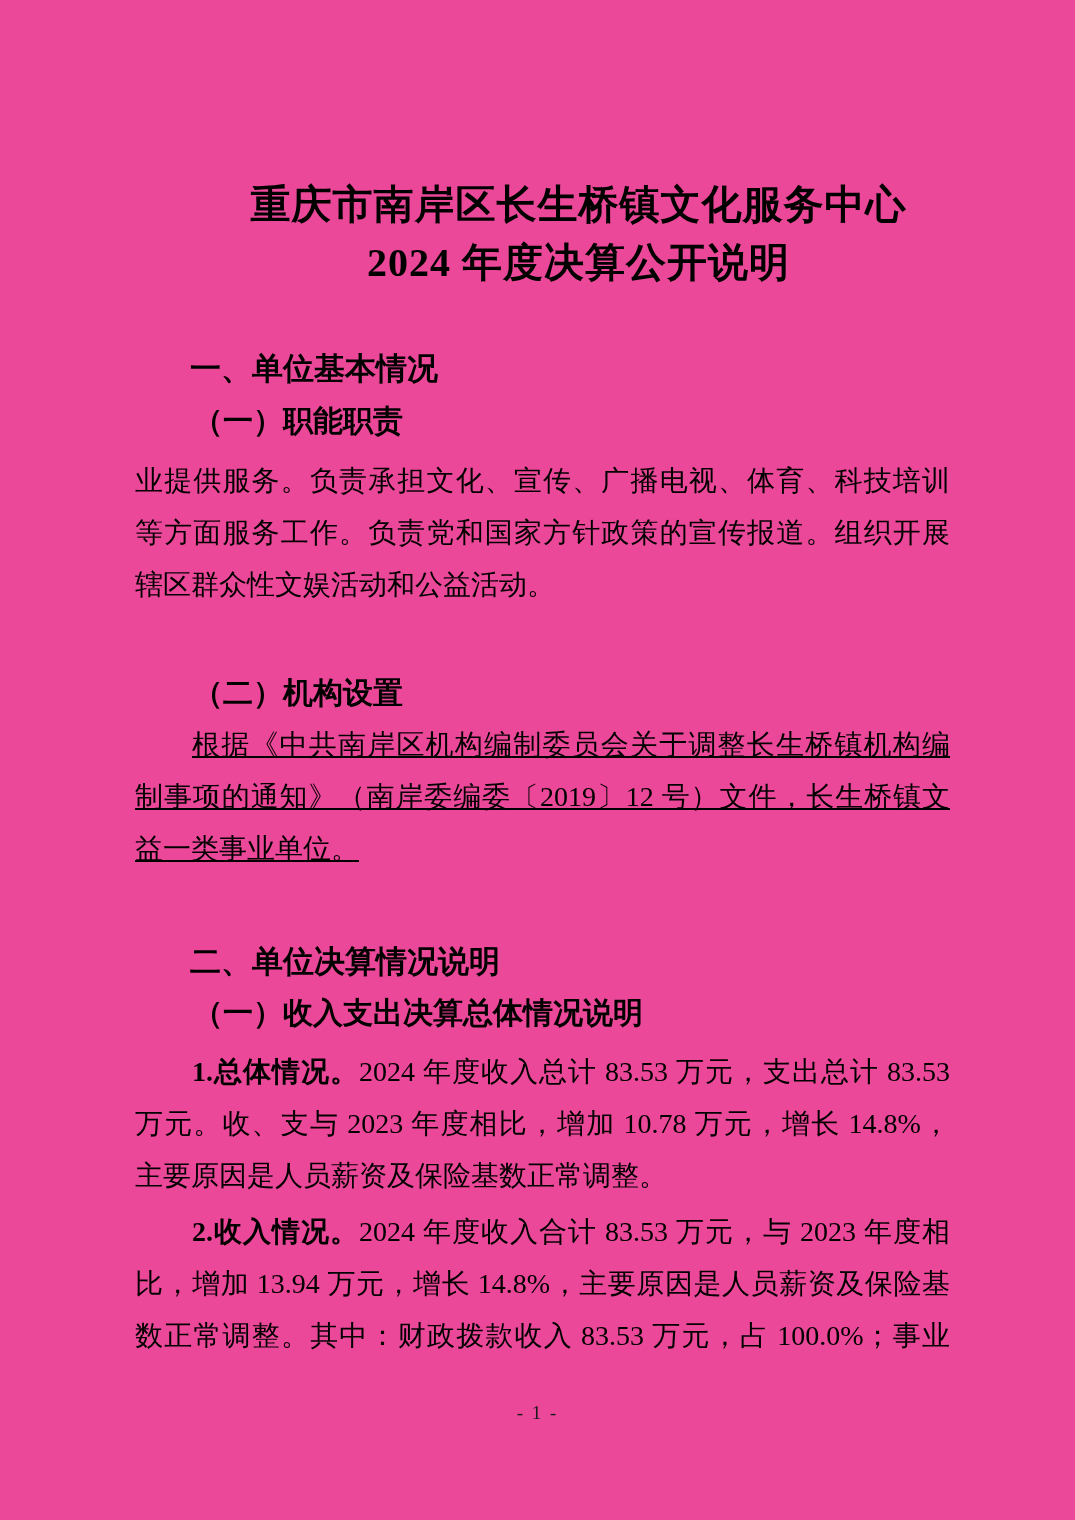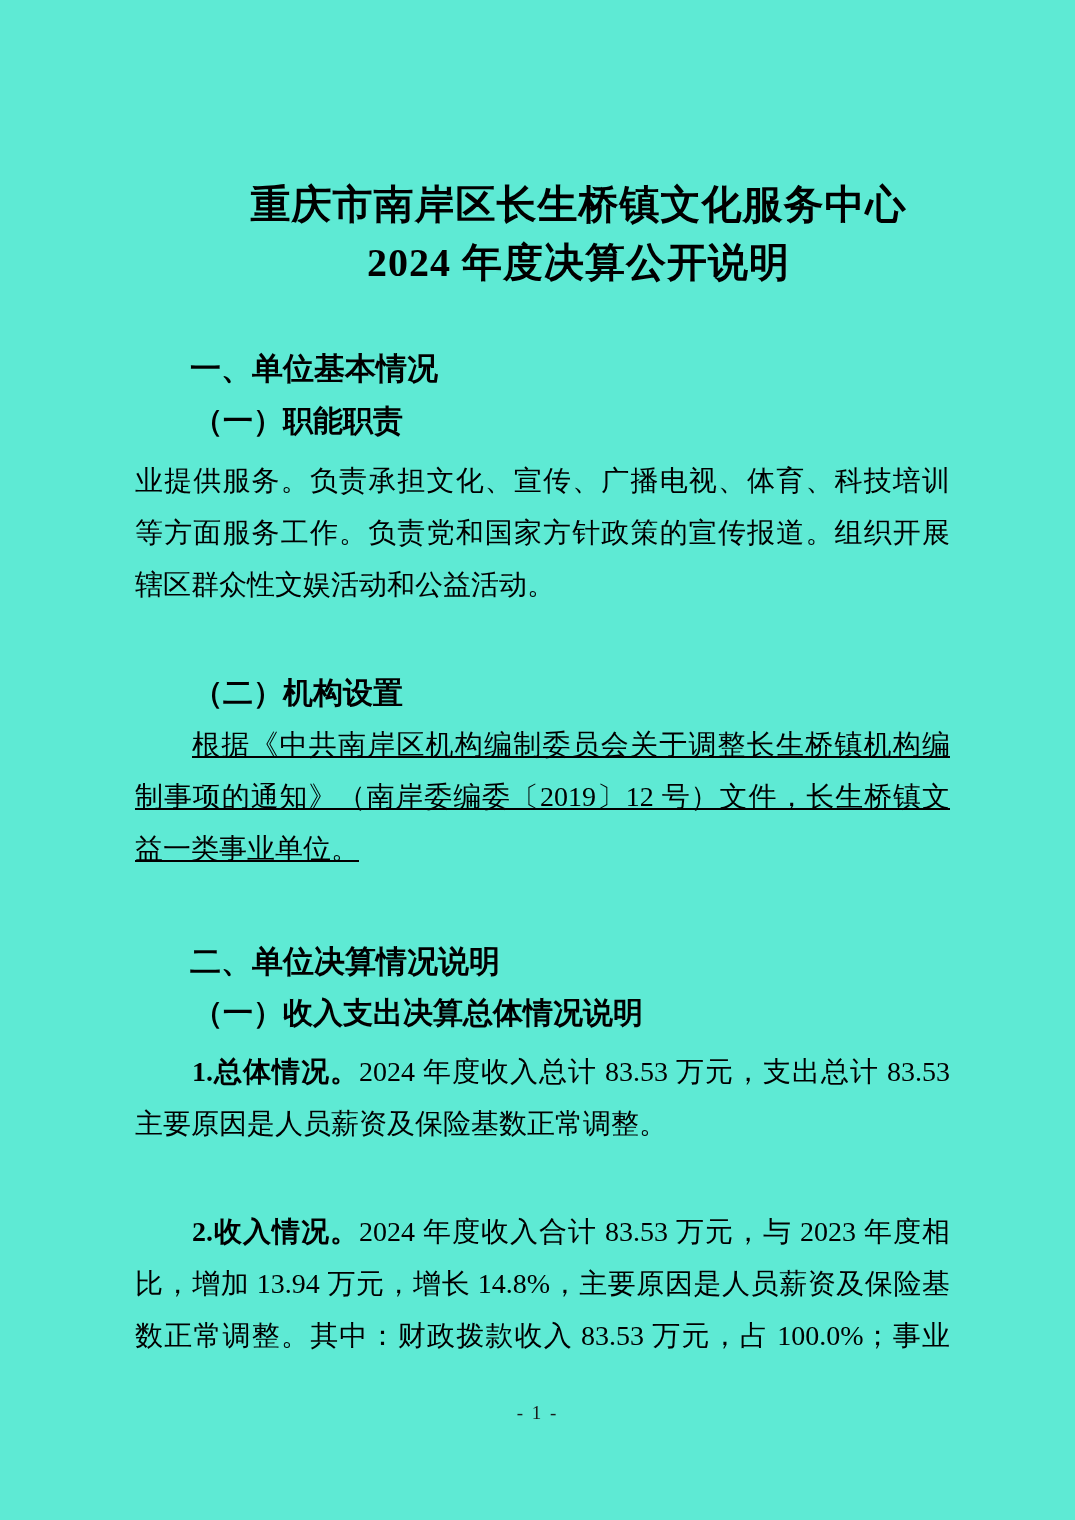--- a/index.html
+++ b/index.html
@@ -4,21 +4,21 @@
 <style>
   html, body { margin: 0; padding: 0; }
   body {
     width: 1075px; height: 1520px;
     background: #ffffff;
     color: #000000;
     font-family: "Liberation Serif", "DejaVu Serif", serif;
     position: relative;
     overflow: hidden;
   }
-  .page { position: absolute; inset: 0; background: #5eead4; }
+  .page { position: absolute; inset: 0; background: #ec4899; }
 
   .doc-title {
     position: absolute; top: 176px; left: 135px; width: 815px;
     box-sizing: border-box; padding-left: 72px;
     text-align: center;
     font-weight: bold; font-size: 40px; line-height: 58px;
     letter-spacing: 1px;
     font-family: "Liberation Serif", "DejaVu Serif", serif;
   }
 
@@ -71,20 +71,21 @@
       <div class="block h2" style="top: 674px;">（二）机构设置</div>
       <div class="block para" style="top: 719px; text-decoration: underline;">
         <div class="line fill indent"><span>根据《中共南岸区机构编制委员会关于调整长生桥镇机构编</span></div>
         <div class="line fill"><span>制事项的通知》（南岸委编委〔2019〕12 号）文件，长生桥镇文</span></div>
         <div class="line"><span>益一类事业单位。</span></div>
       </div>
       <div class="block h1" style="top: 940px;">二、单位决算情况说明</div>
       <div class="block h2" style="top: 994px;">（一）收入支出决算总体情况说明</div>
       <div class="block para" style="top: 1046px;">
         <div class="line fill indent"><span class="b">1.总体情况。</span><span>2024 年度收入总计 83.53 万元，支出总计 83.53</span></div>
+        <div class="line fill"><span>万元。收、支与 2023 年度相比，增加 10.78 万元，增长 14.8%，</span></div>
         <div class="line"><span>主要原因是人员薪资及保险基数正常调整。</span></div>
       </div>
       <div class="block para" style="top: 1206px;">
         <div class="line fill indent"><span class="b">2.收入情况。</span><span>2024 年度收入合计 83.53 万元，与 2023 年度相</span></div>
         <div class="line fill"><span>比，增加 13.94 万元，增长 14.8%，主要原因是人员薪资及保险基</span></div>
         <div class="line fill"><span>数正常调整。其中：财政拨款收入 83.53 万元，占 100.0%；事业</span></div>
       </div>
     </div>
 
   <div class="page-footer">- 1 -</div>

